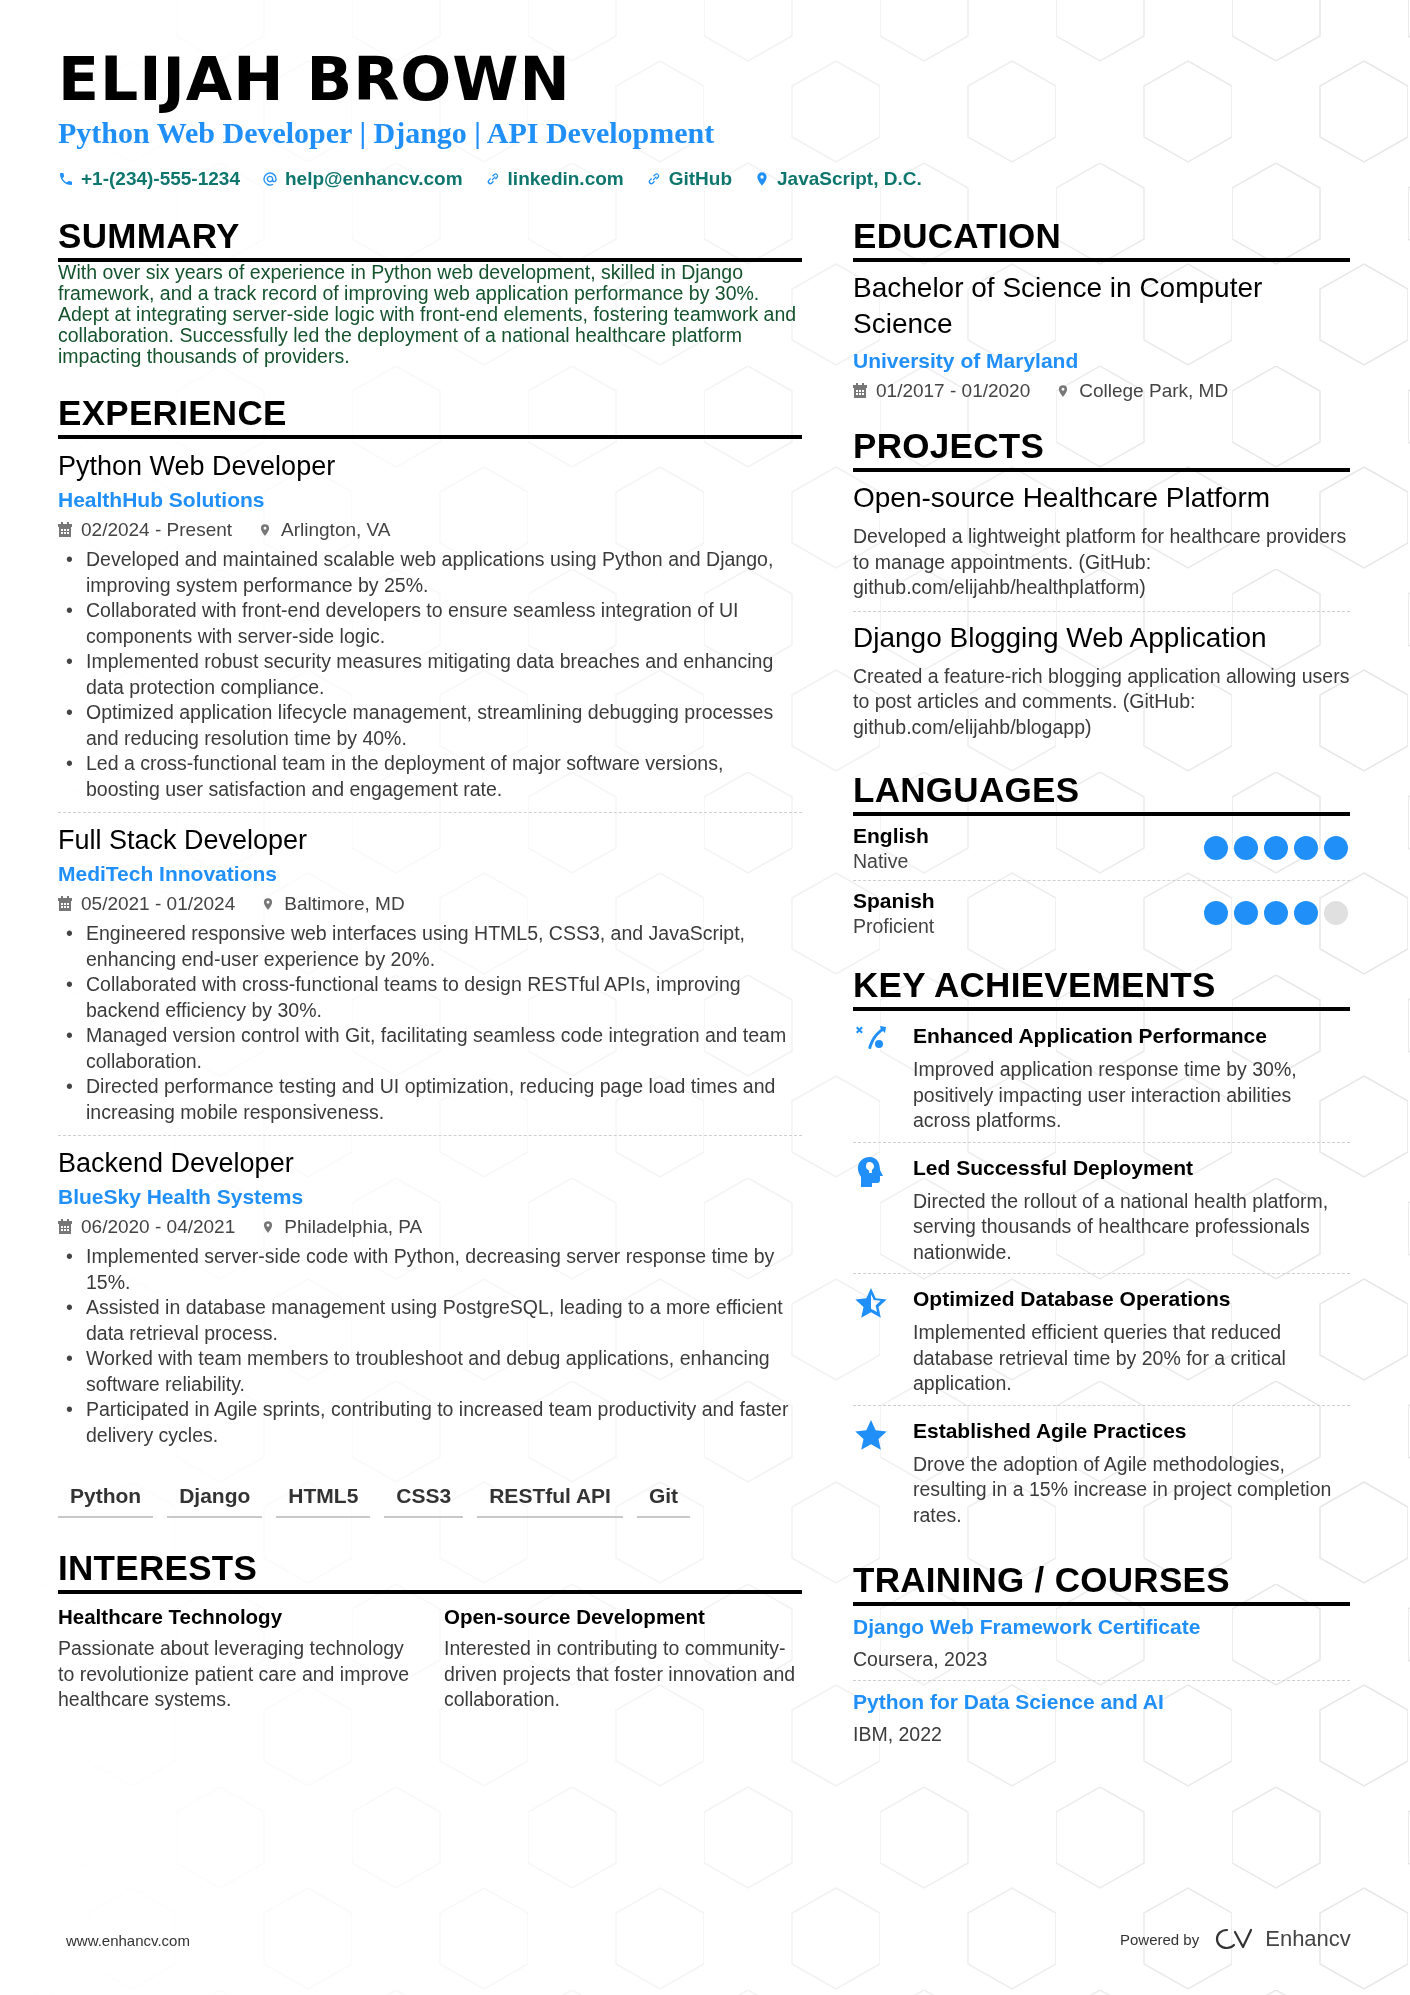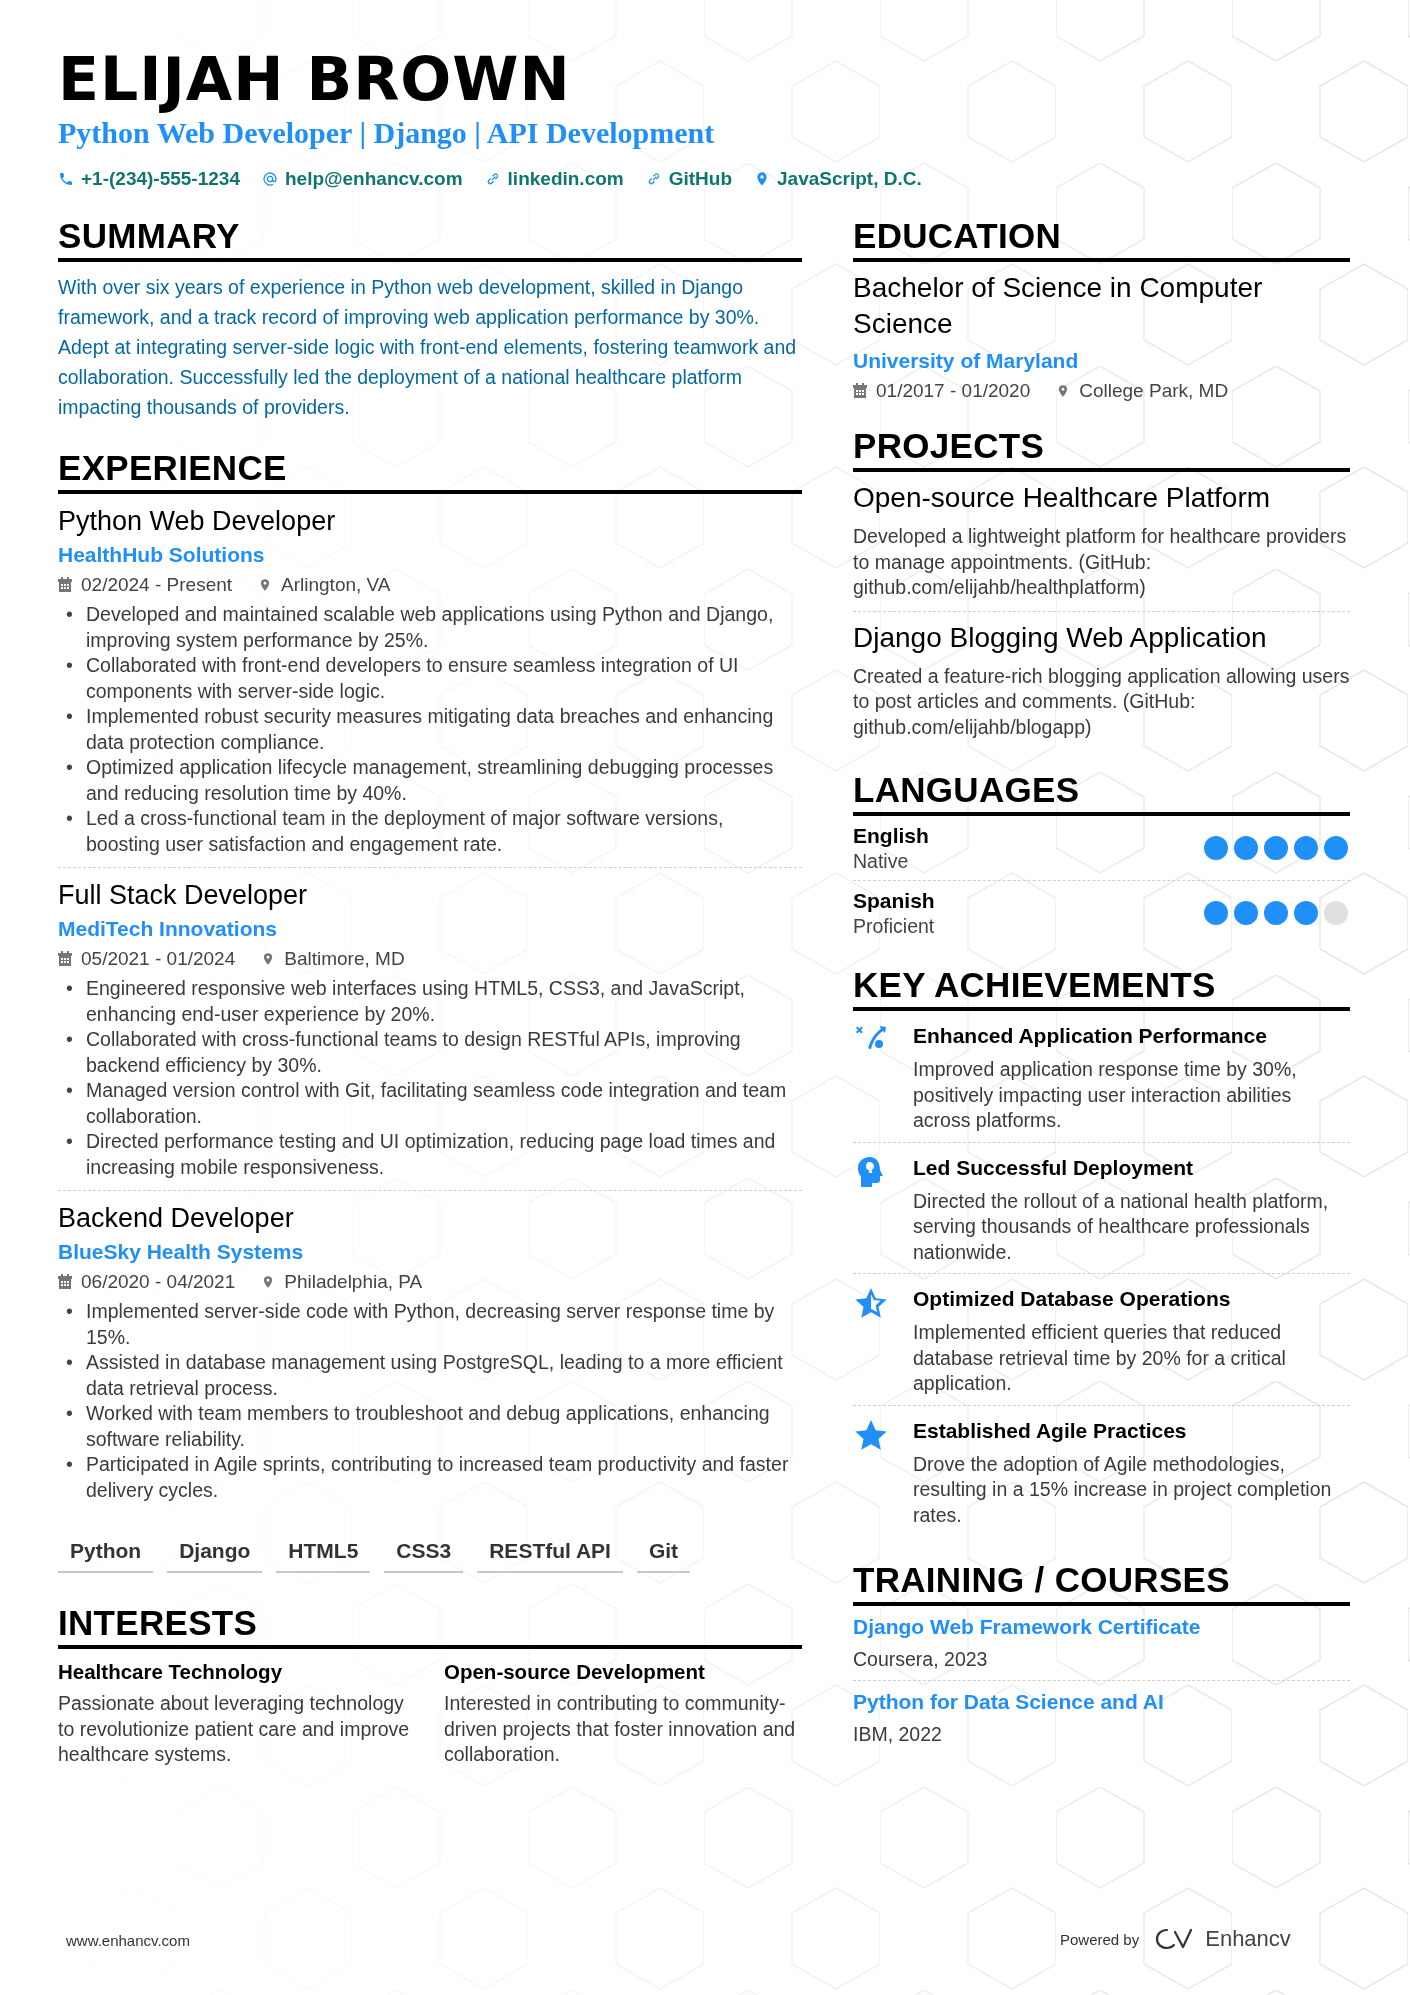--- a/index.html
+++ b/index.html
@@ -12,21 +12,21 @@
   .headline { position: absolute; left: 58px; top: 116px; font-size: 30px; font-weight: 700; color: #2090f8; font-family: Liberation Serif, serif; }
   .contacts { position: absolute; left: 58px; top: 168px; display: flex; gap: 22px; font-size: 19px; font-weight: 700; color: #0f766e; align-items: flex-end; }
   .contact { display: flex; align-items: center; gap: 7px; }
   .contact svg { width: 16px; height: 16px; fill: #2090f8; }
 
   .col-left { position: absolute; left: 58px; top: 216px; width: 744px; }
   .col-right { position: absolute; left: 853px; top: 216px; width: 497px; }
 
   .sec-title { font-size: 35px; font-weight: 700; color: #000; letter-spacing: 0.3px; padding-bottom: 2px; border-bottom: 4px solid #000; line-height: 40px; }
 
-  .summary-text { font-size: 19.5px; line-height: 30px; color: #0369a1; margin-top: 10px; }
+  .summary-text { font-size: 19.5px; line-height: 21px; color: #14532d; }
 
   .job { padding: 10px 0 10px; border-bottom: 1px dashed #cfcfcf; }
   .job:last-child { border-bottom: none; }
   .job-title { font-size: 27px; color: #000; line-height: 34px; }
   .company { font-size: 21px; font-weight: 700; color: #2090f8; line-height: 30px; margin-top: 2px; }
   .meta { display: flex; gap: 26px; font-size: 19px; color: #444; line-height: 30px; align-items: center; }
   .meta span.item { display: flex; align-items: center; gap: 9px; }
   .meta svg { width: 14px; height: 16px; fill: #777; }
   ul.bullets { list-style: none; margin-top: 2px; }
   ul.bullets li { position: relative; padding-left: 28px; font-size: 19.5px; line-height: 25.5px; color: #3b3b3b; }
@@ -62,21 +62,21 @@
   .ach-icon svg { width: 36px; height: 36px; fill: #2090f8; }
   .ach-title { font-size: 21px; font-weight: 700; color: #000; line-height: 30px; }
   .ach-desc { font-size: 19.5px; line-height: 25.5px; color: #3b3b3b; margin-top: 6px; }
 
   .course { padding: 6px 0 6px; border-bottom: 1px dashed #cfcfcf; }
   .course:last-child { border-bottom: none; }
   .course-title { font-size: 21px; font-weight: 700; color: #2090f8; line-height: 30px; }
   .course-org { font-size: 19.5px; color: #3b3b3b; line-height: 30px; margin-top: 2px; }
 
   .footer-left { position: absolute; left: 66px; top: 1932px; font-size: 15px; color: #333; }
-  .footer-right { position: absolute; left: 1060px; top: 1926px; display: flex; align-items: center; gap: 14px; font-size: 15px; color: #333; }
+  .footer-right { position: absolute; left: 1120px; top: 1926px; display: flex; align-items: center; gap: 14px; font-size: 15px; color: #333; }
   .footer-brand { display: flex; align-items: center; gap: 8px; font-size: 22px; color: #444; }
   .footer-brand svg { width: 44px; height: 26px; }
 </style>
 </head>
 <body>
 
 <svg class="bg-hex" viewBox="0 0 1410 1995" xmlns="http://www.w3.org/2000/svg">
   <defs>
     <pattern id="hex" width="176" height="203" patternUnits="userSpaceOnUse" patternTransform="translate(0,-40)">
       <path d="M44 0 L88 25 L88 76 L44 101 L0 76 L0 25 Z M132 101 L176 126 L176 177 L132 202 L88 177 L88 126 Z" fill="none" stroke="#e6e6e6" stroke-width="1.5"></path>

